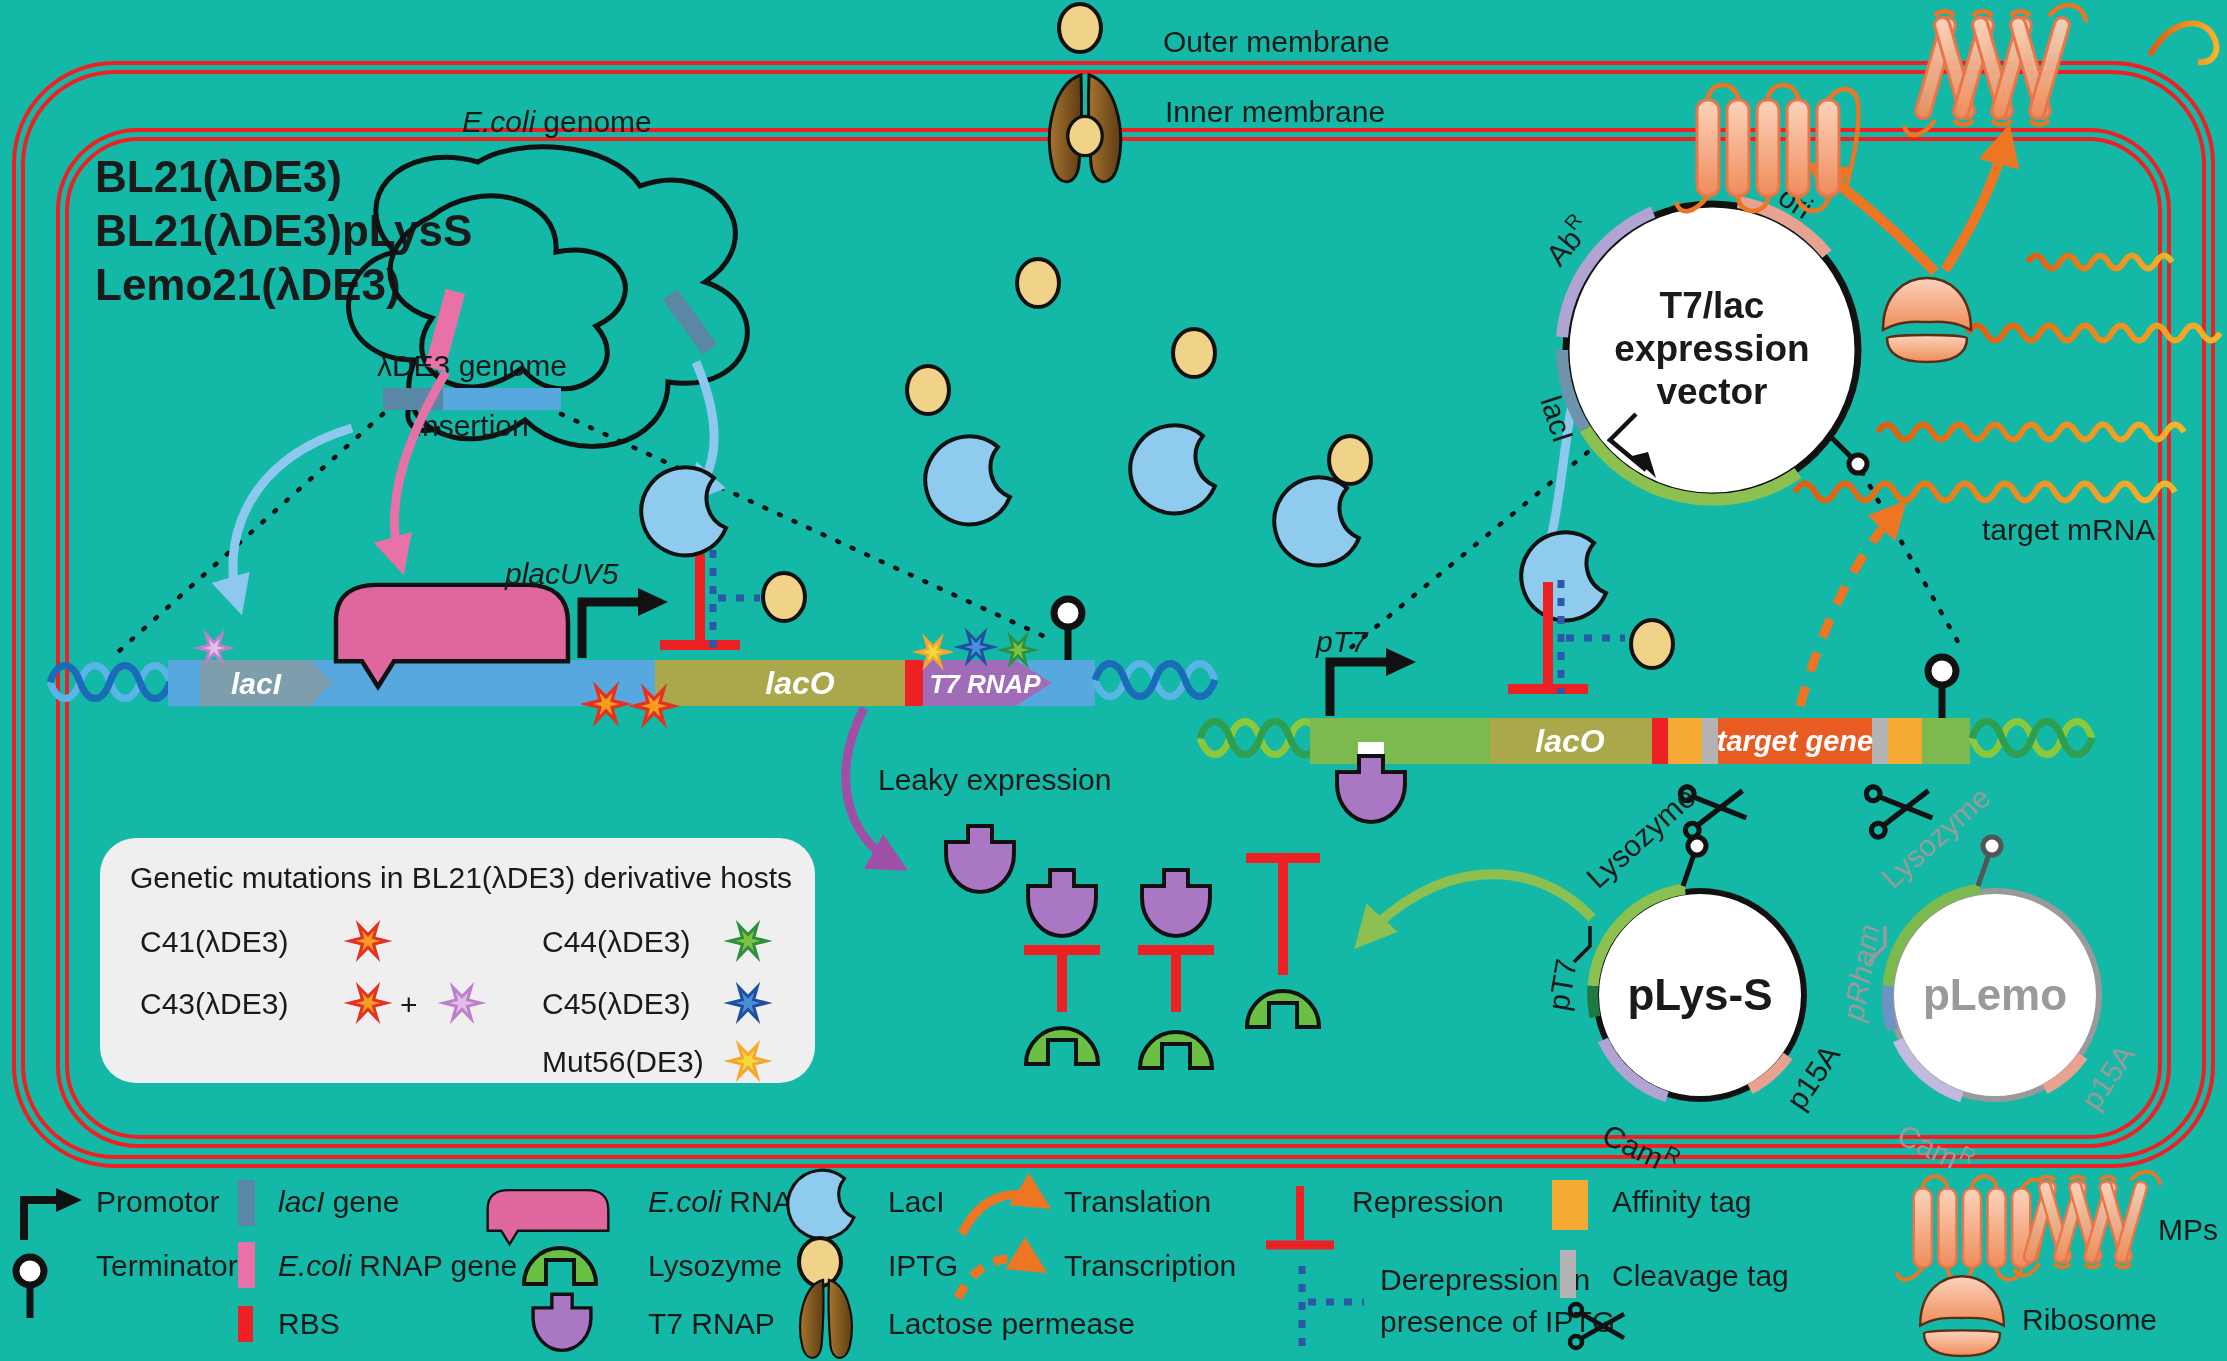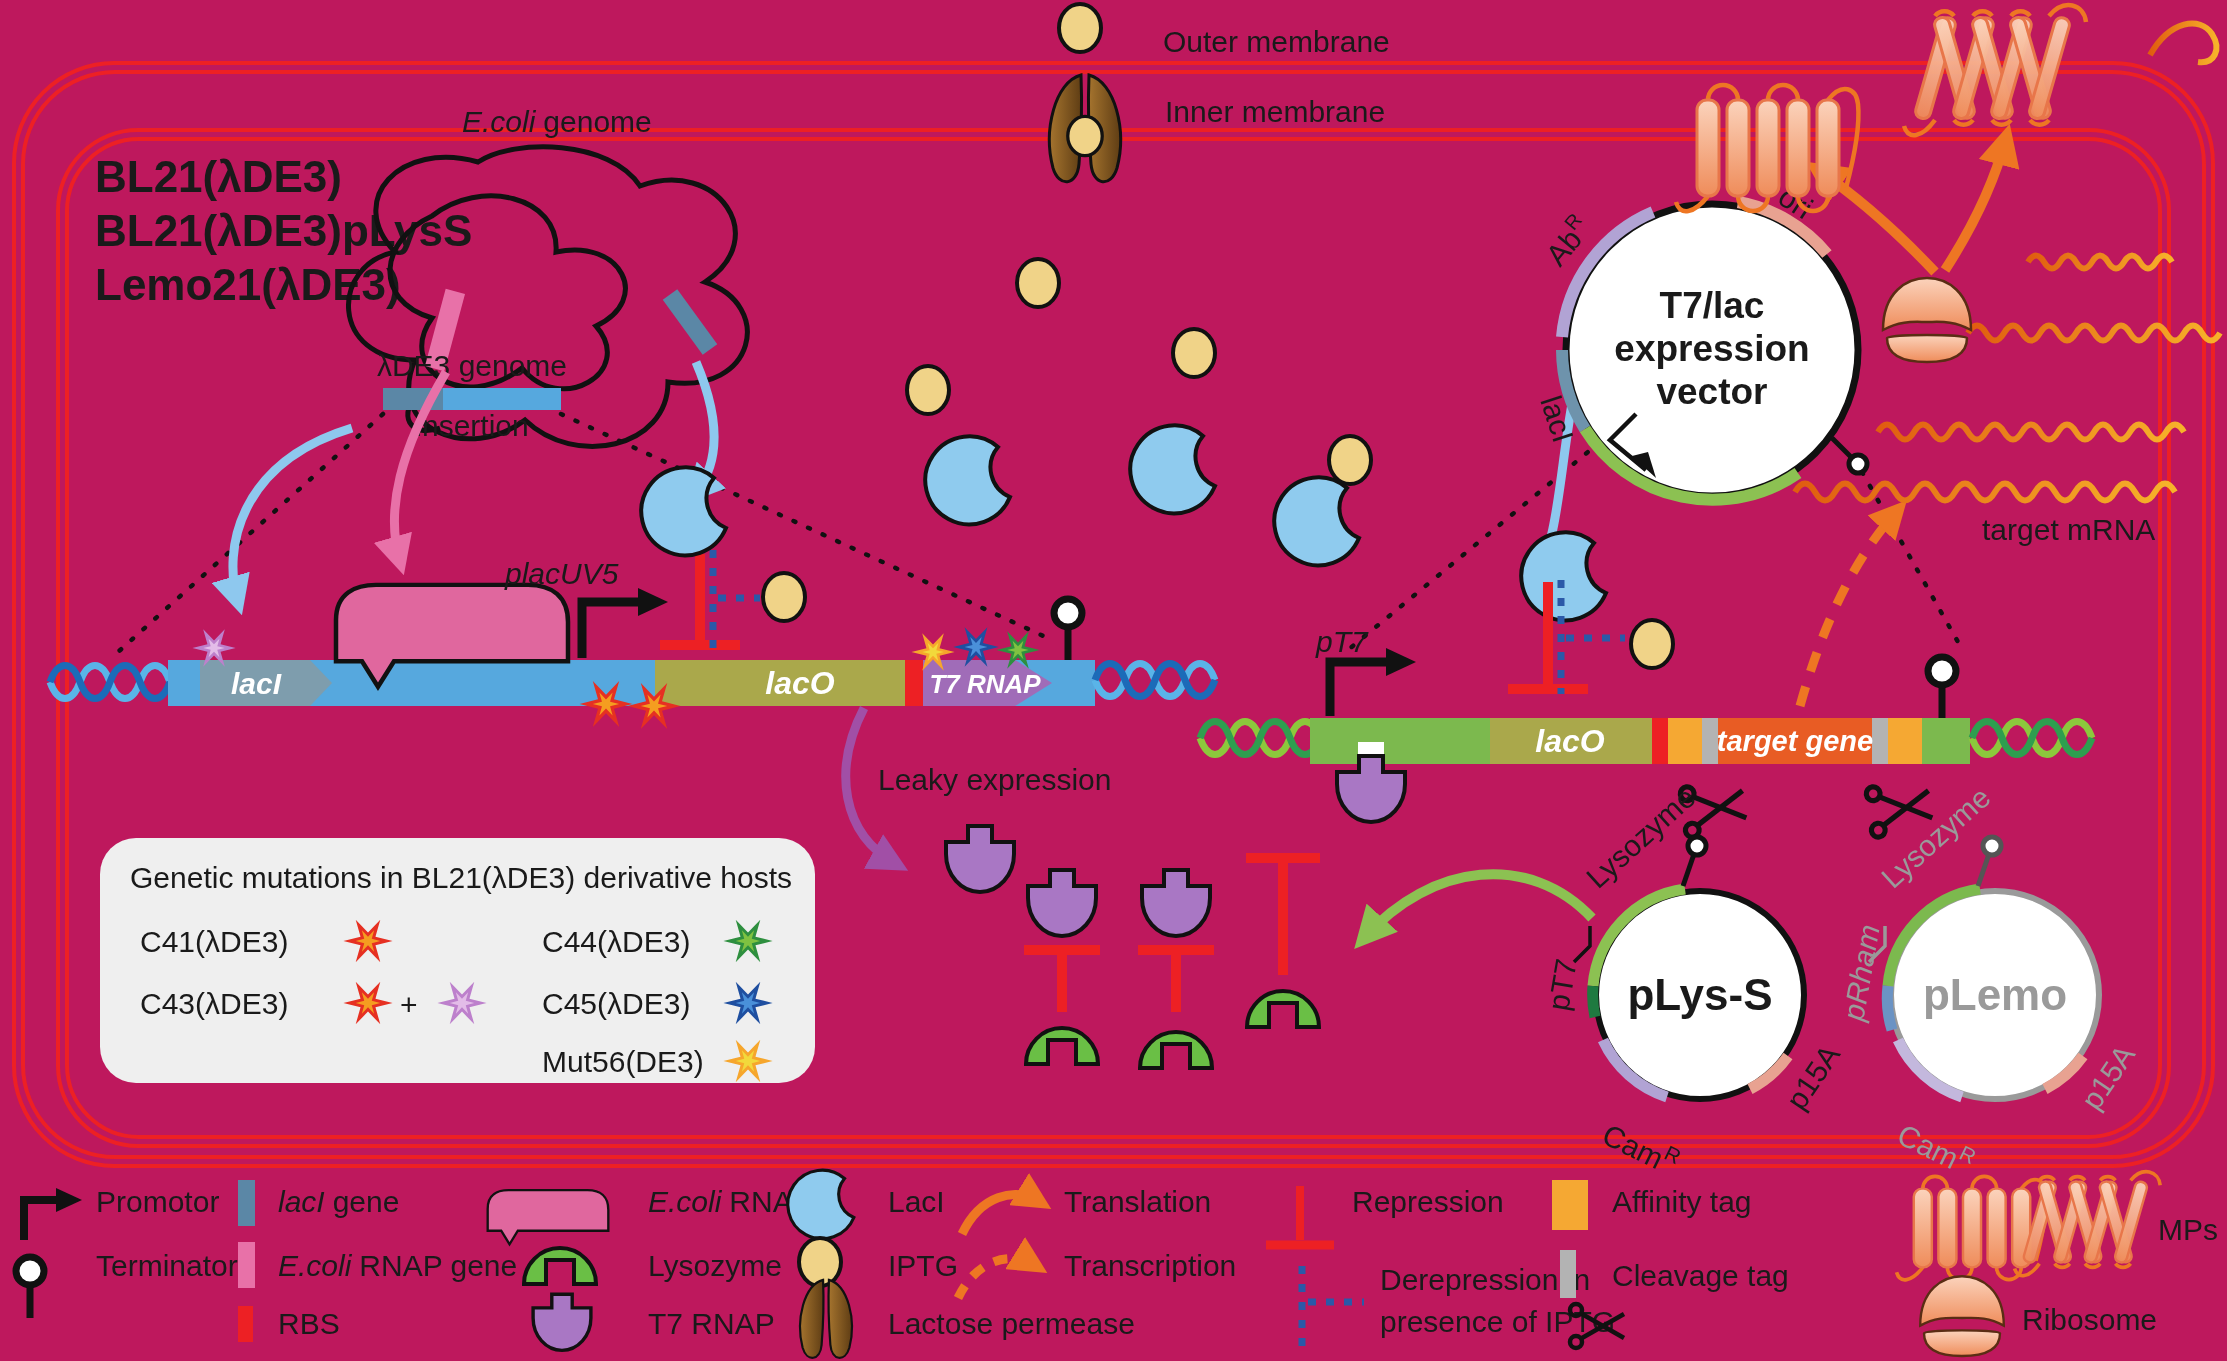--- a/index.html
+++ b/index.html
@@ -1,16 +1,16 @@
 <!DOCTYPE html>
 <html><head>
 <meta charset="utf-8">
 <style>
   html,body{margin:0;padding:0;background:#fff}
-  .canvas{position:relative;width:2227px;height:1361px;background:#be185d;overflow:hidden;font-family:"Liberation Sans",sans-serif}
+  .canvas{position:relative;width:2227px;height:1361px;background:#14b8a6;overflow:hidden;font-family:"Liberation Sans",sans-serif}
   svg{position:absolute;left:0;top:0}
   text{font-family:"Liberation Sans",sans-serif;fill:#1a1a1a;font-weight:500}
   .lbl{font-size:30px}
   .ital{font-style:italic}
   .wlab{fill:#fff;font-style:italic;font-weight:600}
   .host{font-size:44px;font-weight:700}
   .vtitle{font-size:37px;font-weight:700;text-anchor:middle}
   .pname{font-size:44px;font-weight:700}
   .gray{fill:#9a9a9a}
   .mid{text-anchor:middle}

